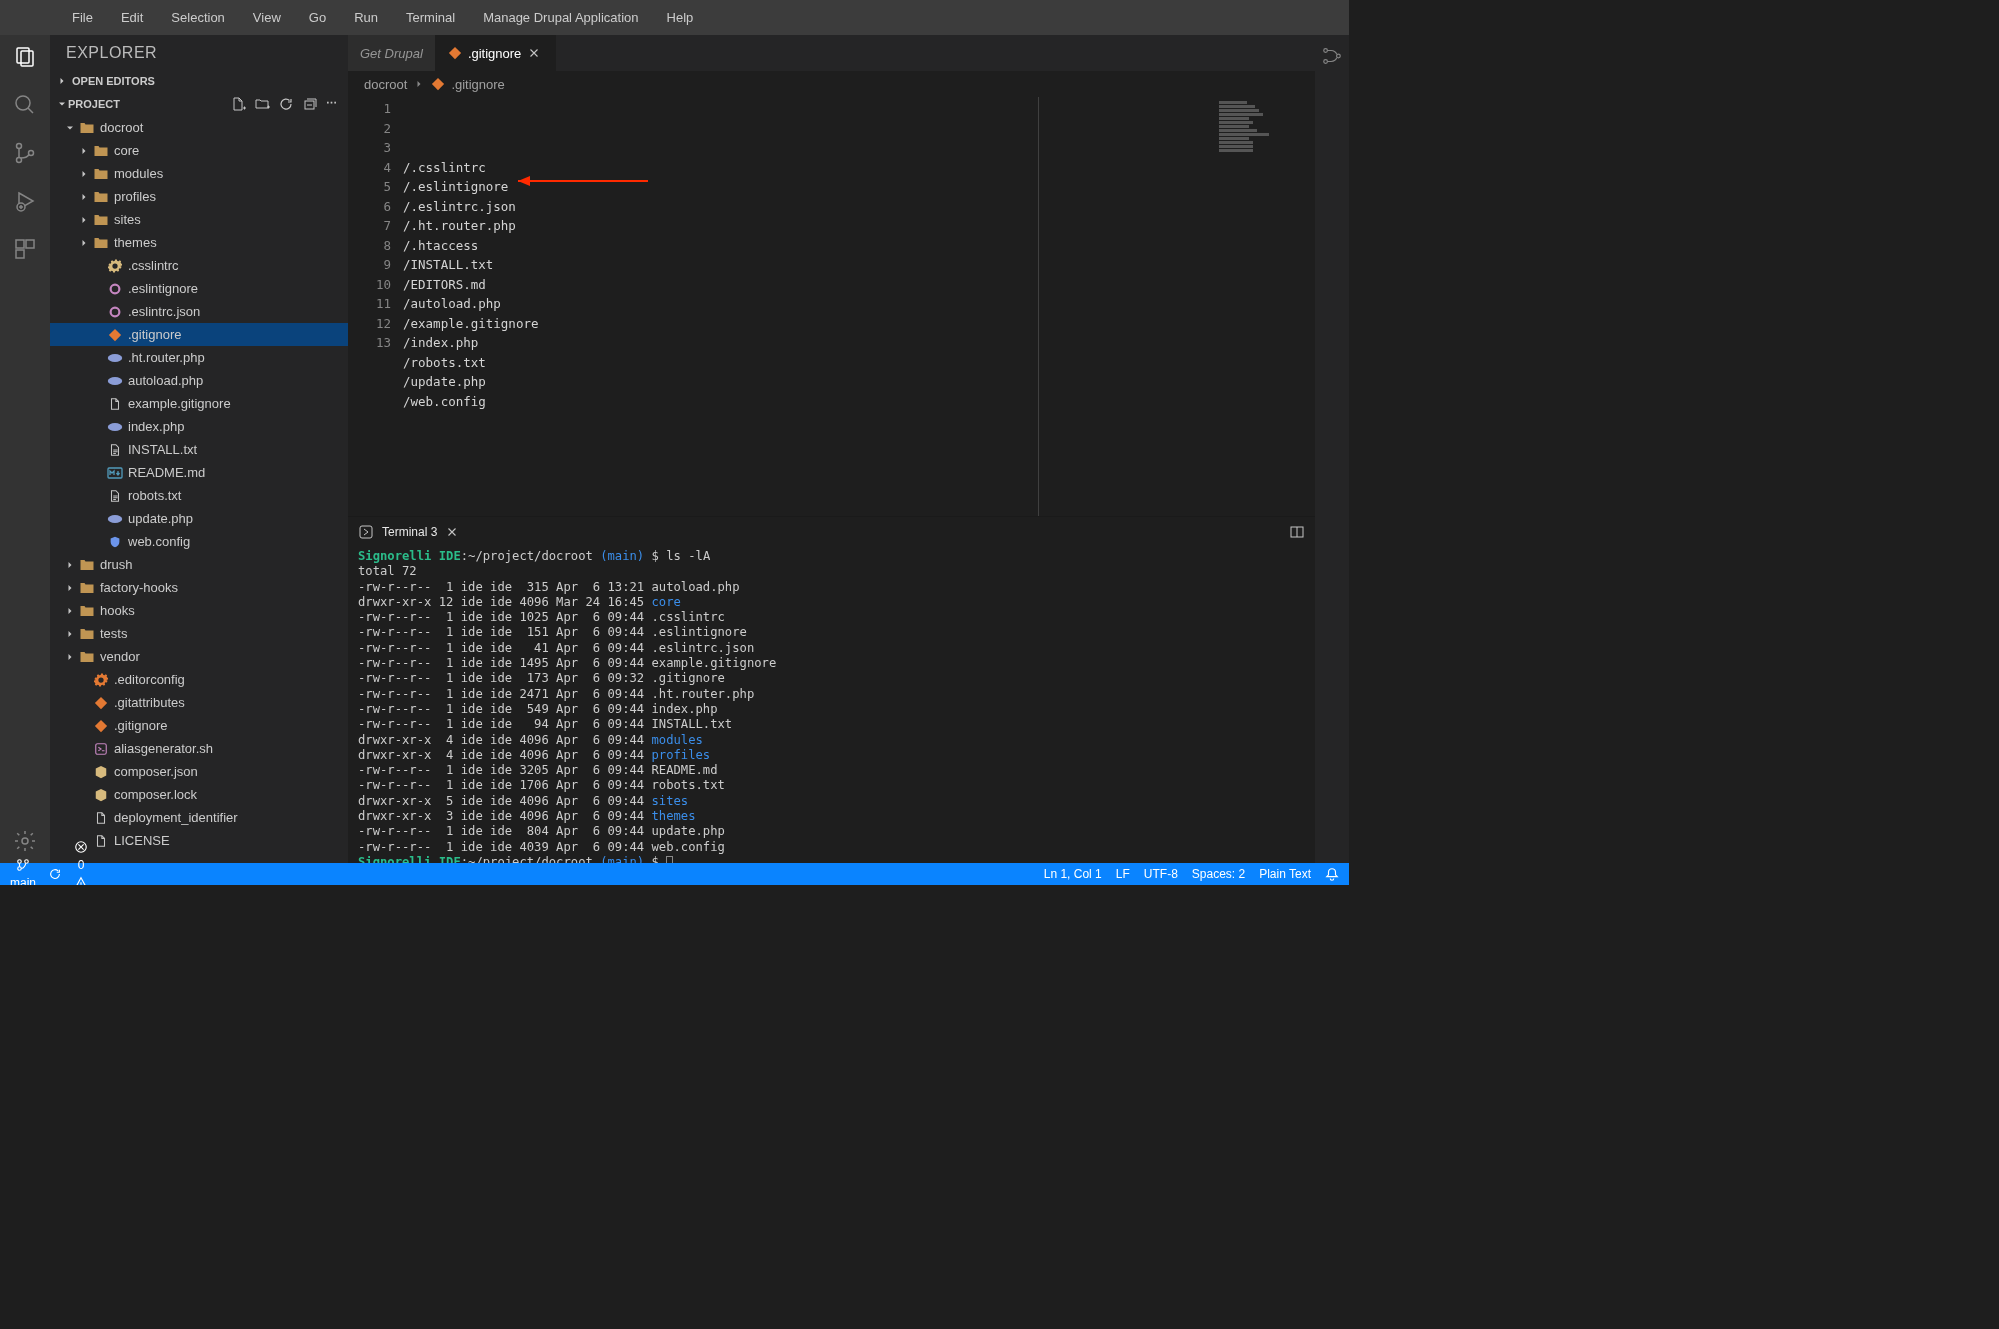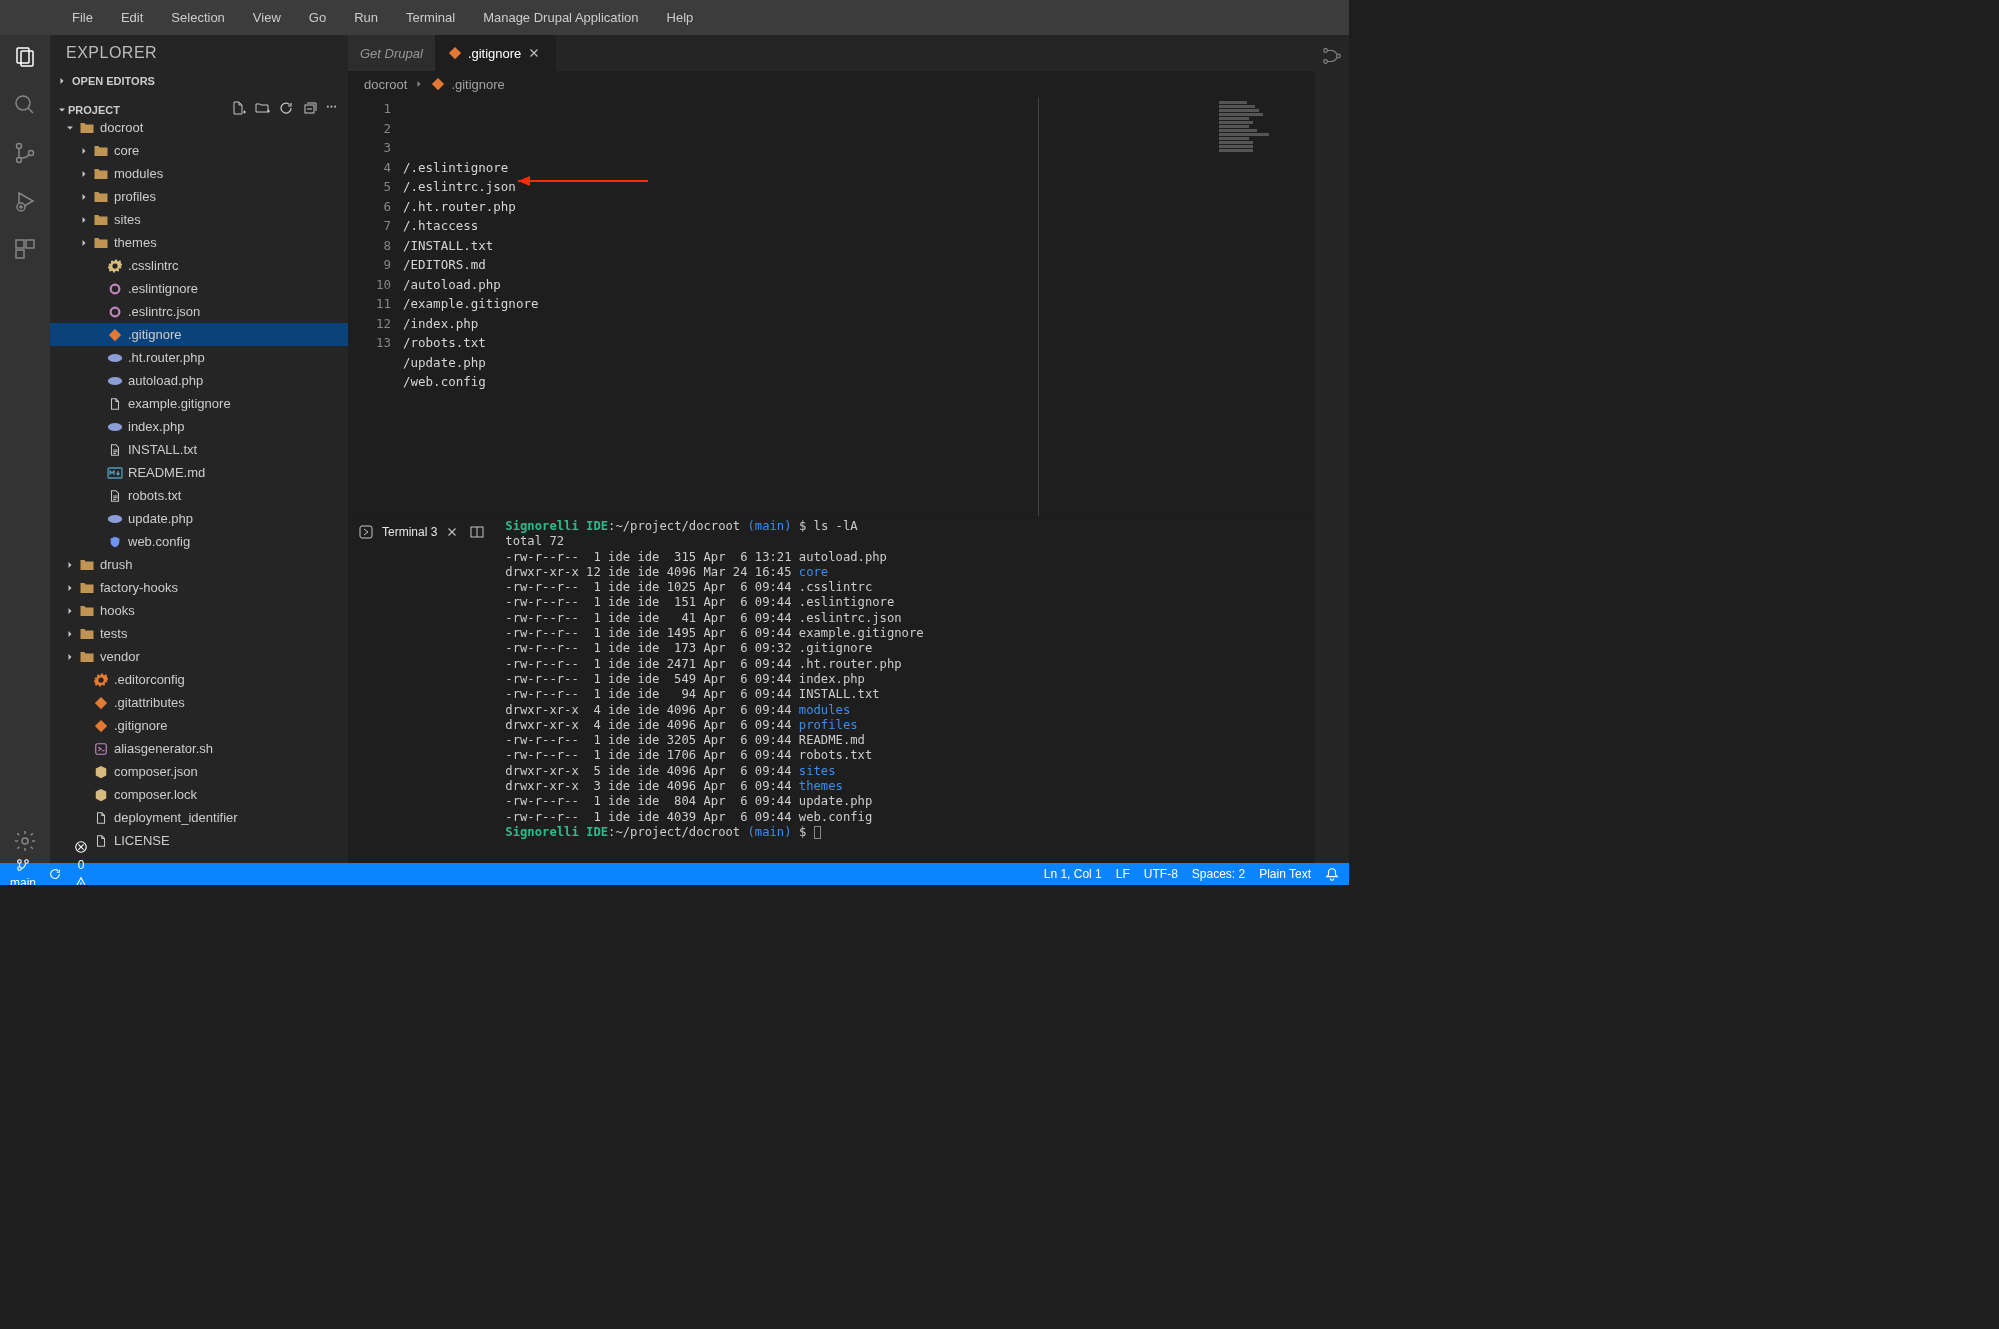--- a/index.html
+++ b/index.html
@@ -76,21 +76,21 @@
   padding: 0 6px;
   font-size: 11px;
   font-weight: 600;
   color: #cccccc;
   cursor: pointer;
 }
 .sidebar-section-header .chev { margin-right: 4px; }
 .sidebar-project-header {
   height: 24px;
   display: flex;
-  align-items: flex-end;
+  align-items: center;
   padding: 0 6px;
   font-size: 11px;
   font-weight: 600;
   color: #cccccc;
   cursor: pointer;
 }
 .project-actions {
   margin-left: auto;
   display: flex;
   gap: 8px;
@@ -213,20 +213,21 @@
   width: 34px;
   background: #252526;
   display:flex;
   padding-top:10px;
   justify-content:center;
 }
 .terminal-panel {
   height: 347px;
   border-top: 1px solid #1a1a1a;
   display: flex;
+  flex-direction: column;
   background: #1e1e1e;
 }
 .terminal-header {
   height: 30px;
   display: flex;
   align-items: center;
   padding: 0 10px;
   font-size: 12px;
   gap: 10px;
   color: #e7e7e7;
@@ -786,21 +787,21 @@
           <div>7</div>
           <div>8</div>
           <div>9</div>
           <div>10</div>
           <div>11</div>
           <div>12</div>
           <div>13</div>
         </div>
       <div class="code" id="code">
         <div class="code-ruler"></div>
-      <div>/.eslintignore</div><div>/.eslintrc.json</div><div>/.ht.router.php</div><div>/.htaccess</div><div>/INSTALL.txt</div><div>/EDITORS.md</div><div>/autoload.php</div><div>/example.gitignore</div><div>/index.php</div><div>/robots.txt</div><div>/update.php</div><div>/web.config</div></div>
+      <div>/.csslintrc</div><div>/.eslintignore</div><div>/.eslintrc.json</div><div>/.ht.router.php</div><div>/.htaccess</div><div>/INSTALL.txt</div><div>/EDITORS.md</div><div>/autoload.php</div><div>/example.gitignore</div><div>/index.php</div><div>/robots.txt</div><div>/update.php</div><div>/web.config</div></div>
       <svg class="arrow" style="left:160px;top:74px" width="150" height="20">
         <line x1="10" y1="10" x2="140" y2="10" stroke="#ff2a00" stroke-width="2"></line>
         <polygon points="10,10 22,5 22,15" fill="#ff2a00"></polygon>
       </svg>
       <div class="minimap">
         <div class="minimap-lines">
           <span class="mline" style="width:28px"></span>
             <span class="mline" style="width:36px"></span>
             <span class="mline" style="width:40px"></span>
             <span class="mline" style="width:44px"></span>

